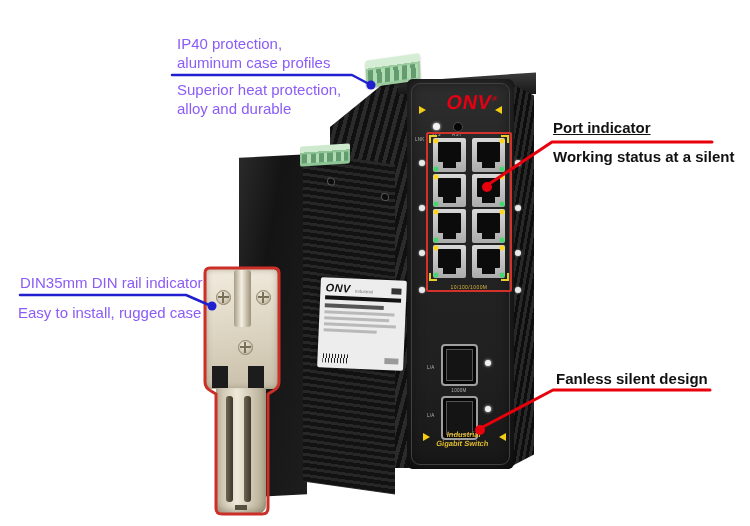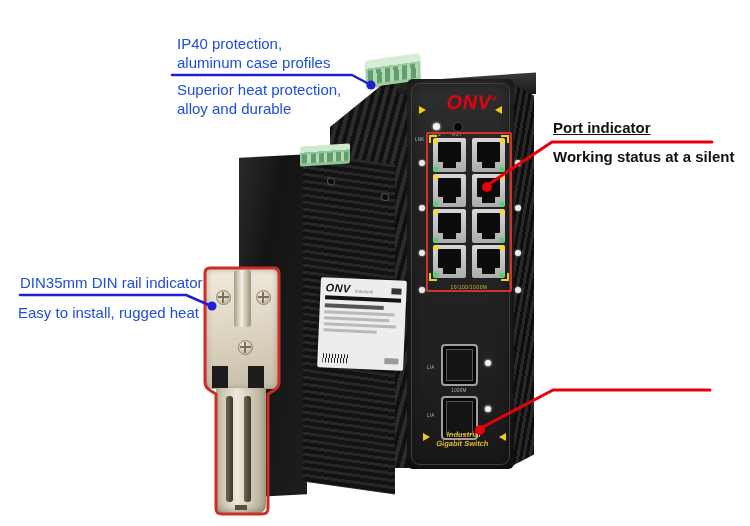--- a/index.html
+++ b/index.html
@@ -1,21 +1,21 @@
 <!DOCTYPE html>
 <html><head>
 <meta charset="utf-8">
 <style>
   html,body{margin:0;padding:0;}
   body{font-family:"Liberation Sans", sans-serif; background:#fff;}
   .stage{position:relative;width:750px;height:526px;background:#ffffff;overflow:hidden;}
   .abs{position:absolute;}
 
   
-  .co-text{position:absolute;color:#1d4ed8;font-size:15px;line-height:19px;white-space:nowrap;}
+  .co-text{position:absolute;color:#8b5cf6;font-size:15px;line-height:19px;white-space:nowrap;}
   .co-bold{font-weight:bold;color:#111;}
 
   
   .side-fins{left:330px;top:62px;width:80px;height:406px;
     background:repeating-linear-gradient(105deg,#101010 0 4px,#2b2b2b 4px 8px);
     clip-path:polygon(0 16%,100% 0,100% 100%,0 100%);}
   .fd-top-bevel{left:398px;top:70px;width:138px;height:24px;
     background:linear-gradient(180deg,#3f3f3f,#181818);
     clip-path:polygon(0 50%,100% 10%,100% 100%,0 100%);}
   .fd-rside{left:512px;top:84px;width:22px;height:382px;
@@ -286,16 +286,17 @@
   </div>
   <div class="co-text" style="left:177px;top:80px;">
     <div>Superior heat protection,</div>
     <div>alloy and durable</div>
   </div>
 
   <div class="co-text co-bold" style="left:553px;top:118px;text-decoration:underline;">Port indicator</div>
   <div class="co-text co-bold" style="left:553px;top:147px;">Working status at a silent</div>
 
   <div class="co-text" style="left:20px;top:273px;">DIN35mm DIN rail indicator</div>
-  <div class="co-text" style="left:18px;top:303px;">Easy to install, rugged heat</div>
-
+  <div class="co-text" style="left:18px;top:303px;">Easy to install, rugged case</div>
+
+  <div class="co-text co-bold" style="left:556px;top:369px;">Fanless silent design</div>
 
 </div>
 
 </body></html>

